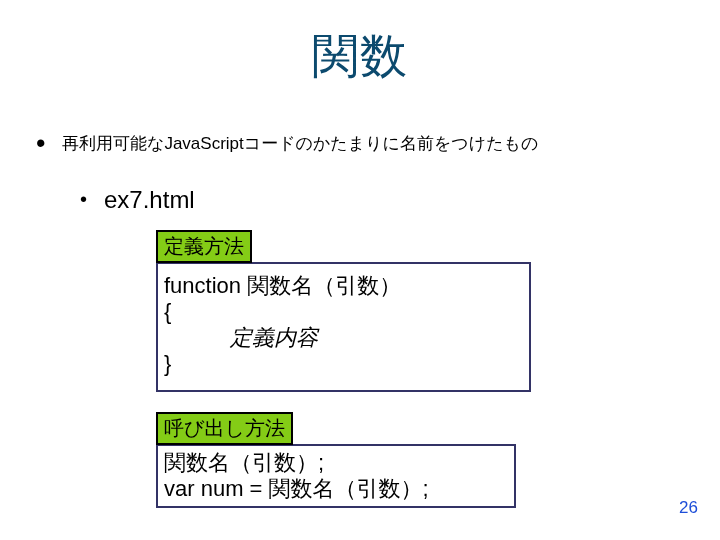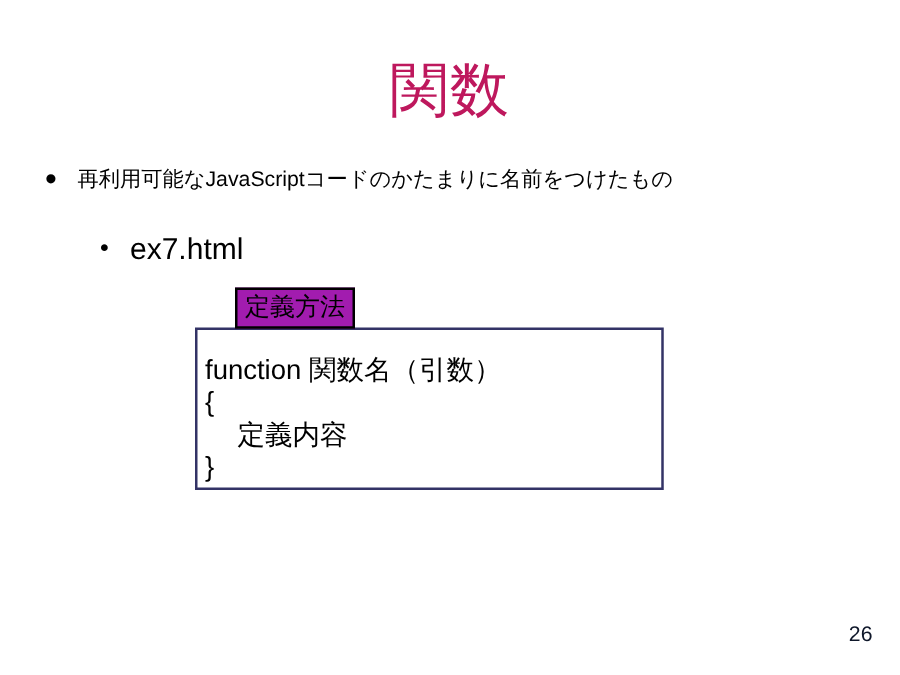--- a/index.html
+++ b/index.html
@@ -17,27 +17,27 @@
     width: 720px;
     height: 540px;
     background: #ffffff;
     overflow: hidden;
   }
 
   
   .slide-title {
     position: absolute;
     left: 0;
-    top: 44px;
+    top: 28px;
     width: 720px;
     text-align: center;
     font-size: 47px;
     line-height: 56px;
     letter-spacing: 1px;
-    color: #be185d;
+    color: #0c4a6e;
     white-space: nowrap;
   }
 
   
   .bullet-l1 {
     position: absolute;
     left: 36px;
     top: 127px;
     width: 650px;
     display: flex;
@@ -78,47 +78,47 @@
 
   
   .code-section {
     position: absolute;
   }
   .code-header {
     position: absolute;
     top: 0;
     left: 0;
     border: 2px solid #000000;
-    background: #a21caf;
+    background: #84cc16;
     padding: 2px 6px 3px 6px;
     font-size: 20px;
     line-height: 24px;
     white-space: nowrap;
     z-index: 2;
-    margin-left: 32px;
   }
   .code-body {
     position: absolute;
     left: 0;
     background: #ffffff;
     border: 2px solid #333366;
     z-index: 1;
     box-sizing: border-box;
   }
   .code-line {
     font-size: 22px;
     line-height: 26px;
     white-space: pre;
     padding: 0 0 0 6px;
   }
   .code-line.indent {
-    padding-left: 32px;
+    padding-left: 72px;
+    font-style: italic;
   }
   .code-line.gap-top {
-    margin-top: 14px;
+    margin-top: 4px;
   }
 
   
   #section-definition { left: 156px; top: 230px; width: 380px; height: 162px; }
   #section-definition .code-header { left: 0; top: 0; }
   #section-definition .code-body {
     top: 32px;
     width: 375px;
     height: 130px;
     padding-top: 5px;
@@ -134,21 +134,21 @@
     padding-top: 4px;
   }
 
   
   .page-number {
     position: absolute;
     right: 22px;
     bottom: 22px;
     font-size: 17px;
     line-height: 20px;
-    color: #0f172a;
+    color: #1d4ed8;
   }
 </style>
 </head>
 <body>
 
 <div class="slide">
 
   <div class="slide-title">関数</div>
 
   <div class="bullet-l1">
@@ -164,16 +164,23 @@
   <div class="code-section" id="section-definition">
     <div class="code-header">定義方法</div>
     <div class="code-body">
       <div class="code-line gap-top">function 関数名（引数）</div>
       <div class="code-line">{</div>
       <div class="code-line indent">定義内容</div>
       <div class="code-line">}</div>
     </div>
   </div>
 
+  <div class="code-section" id="section-call">
+    <div class="code-header">呼び出し方法</div>
+    <div class="code-body">
+      <div class="code-line">関数名（引数）;</div>
+      <div class="code-line">var num = 関数名（引数）;</div>
+    </div>
+  </div>
 
   <div class="page-number">26</div>
 
 </div>
 
 </body></html>

